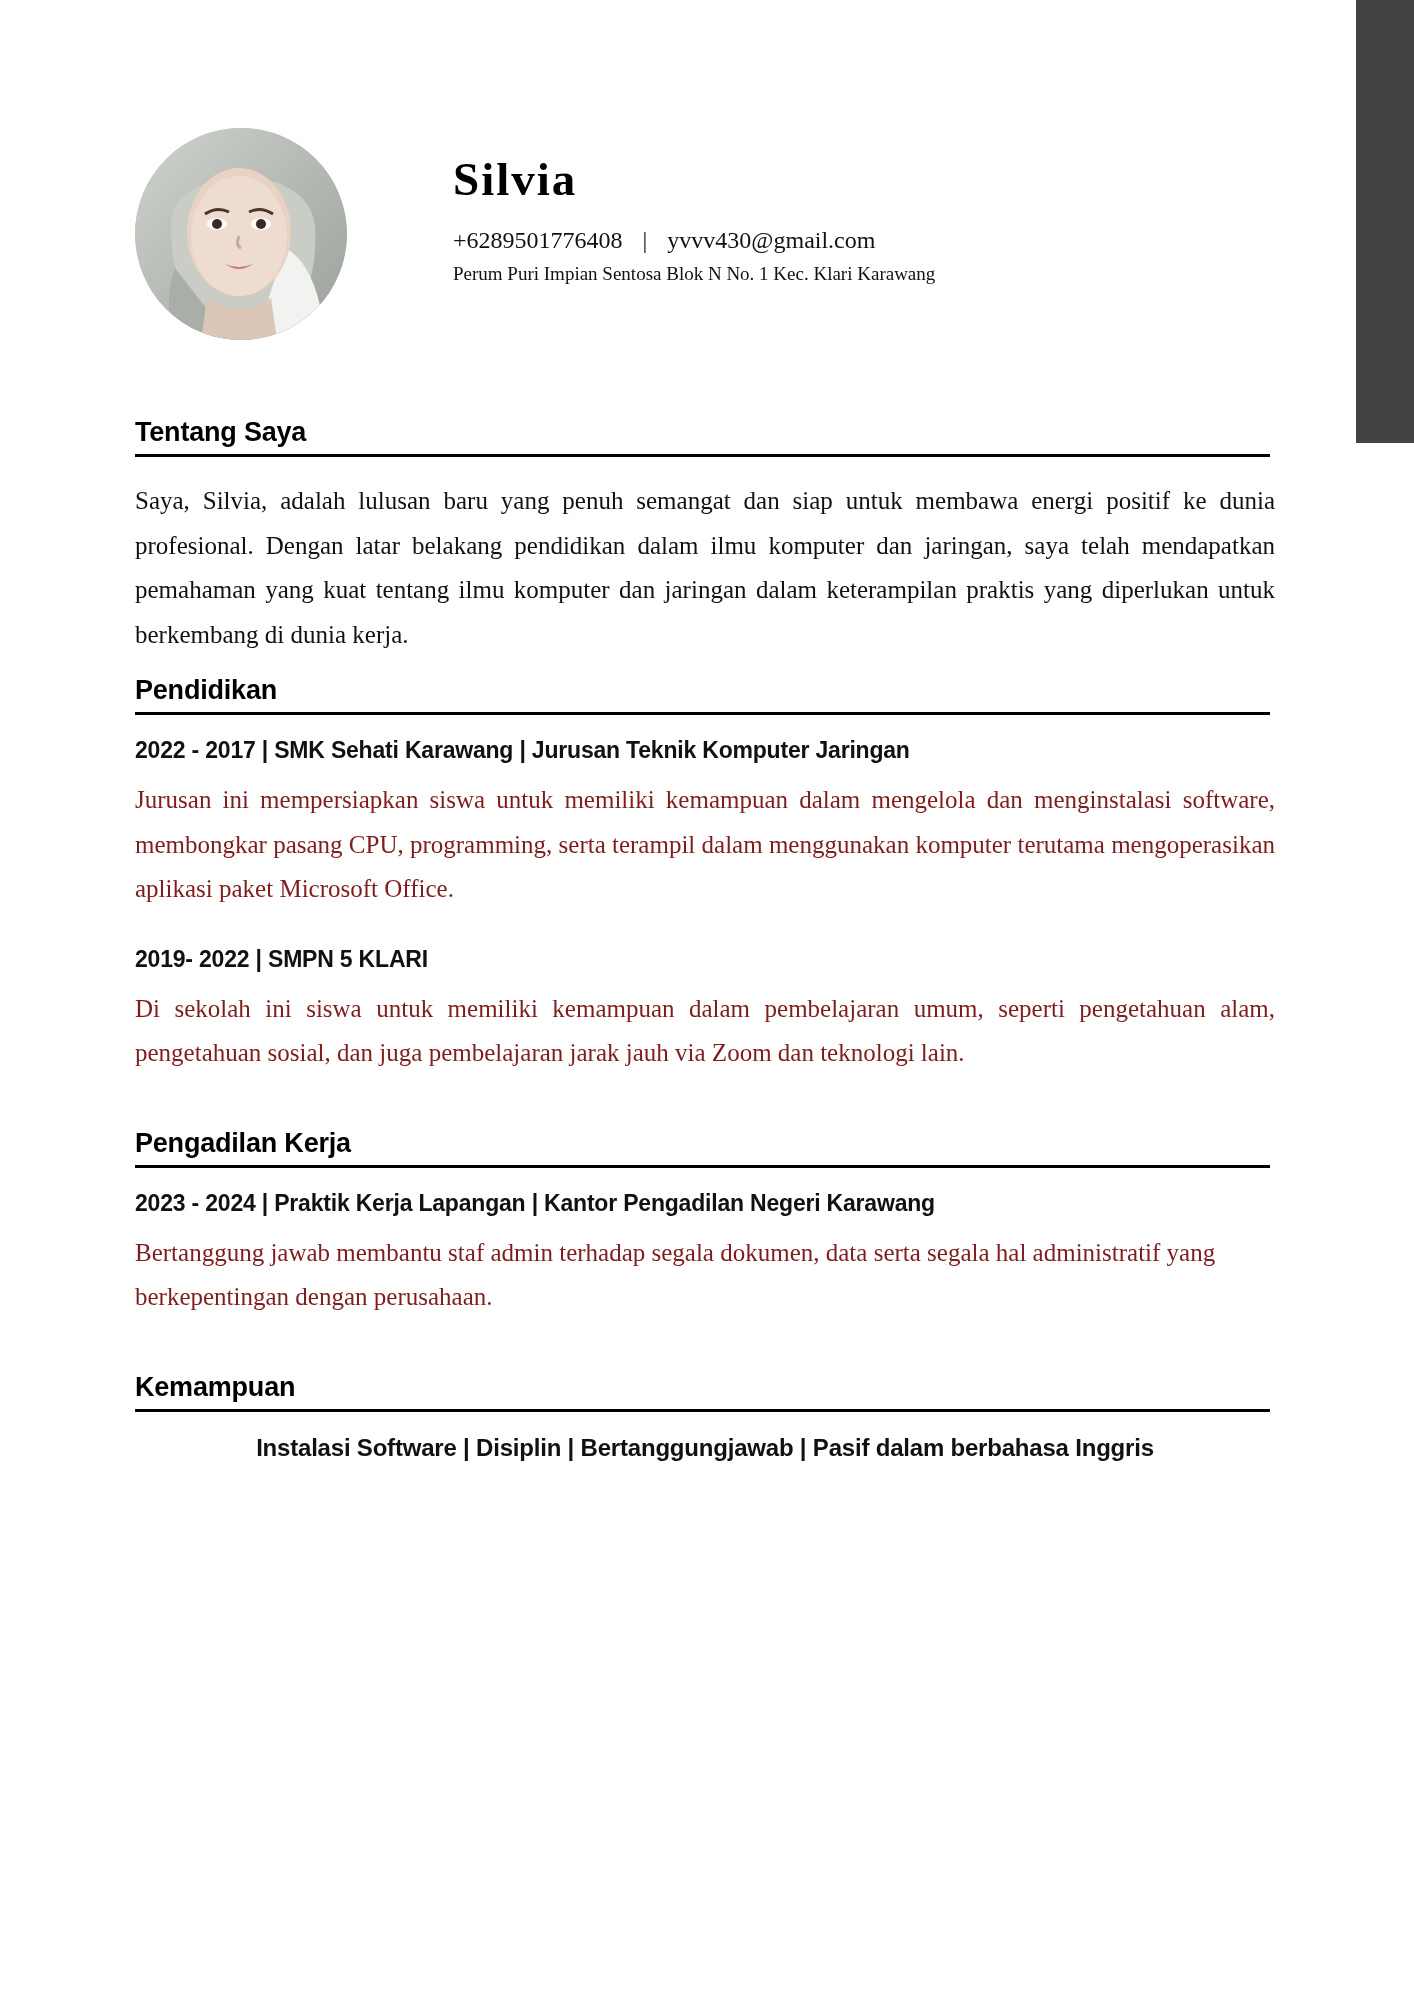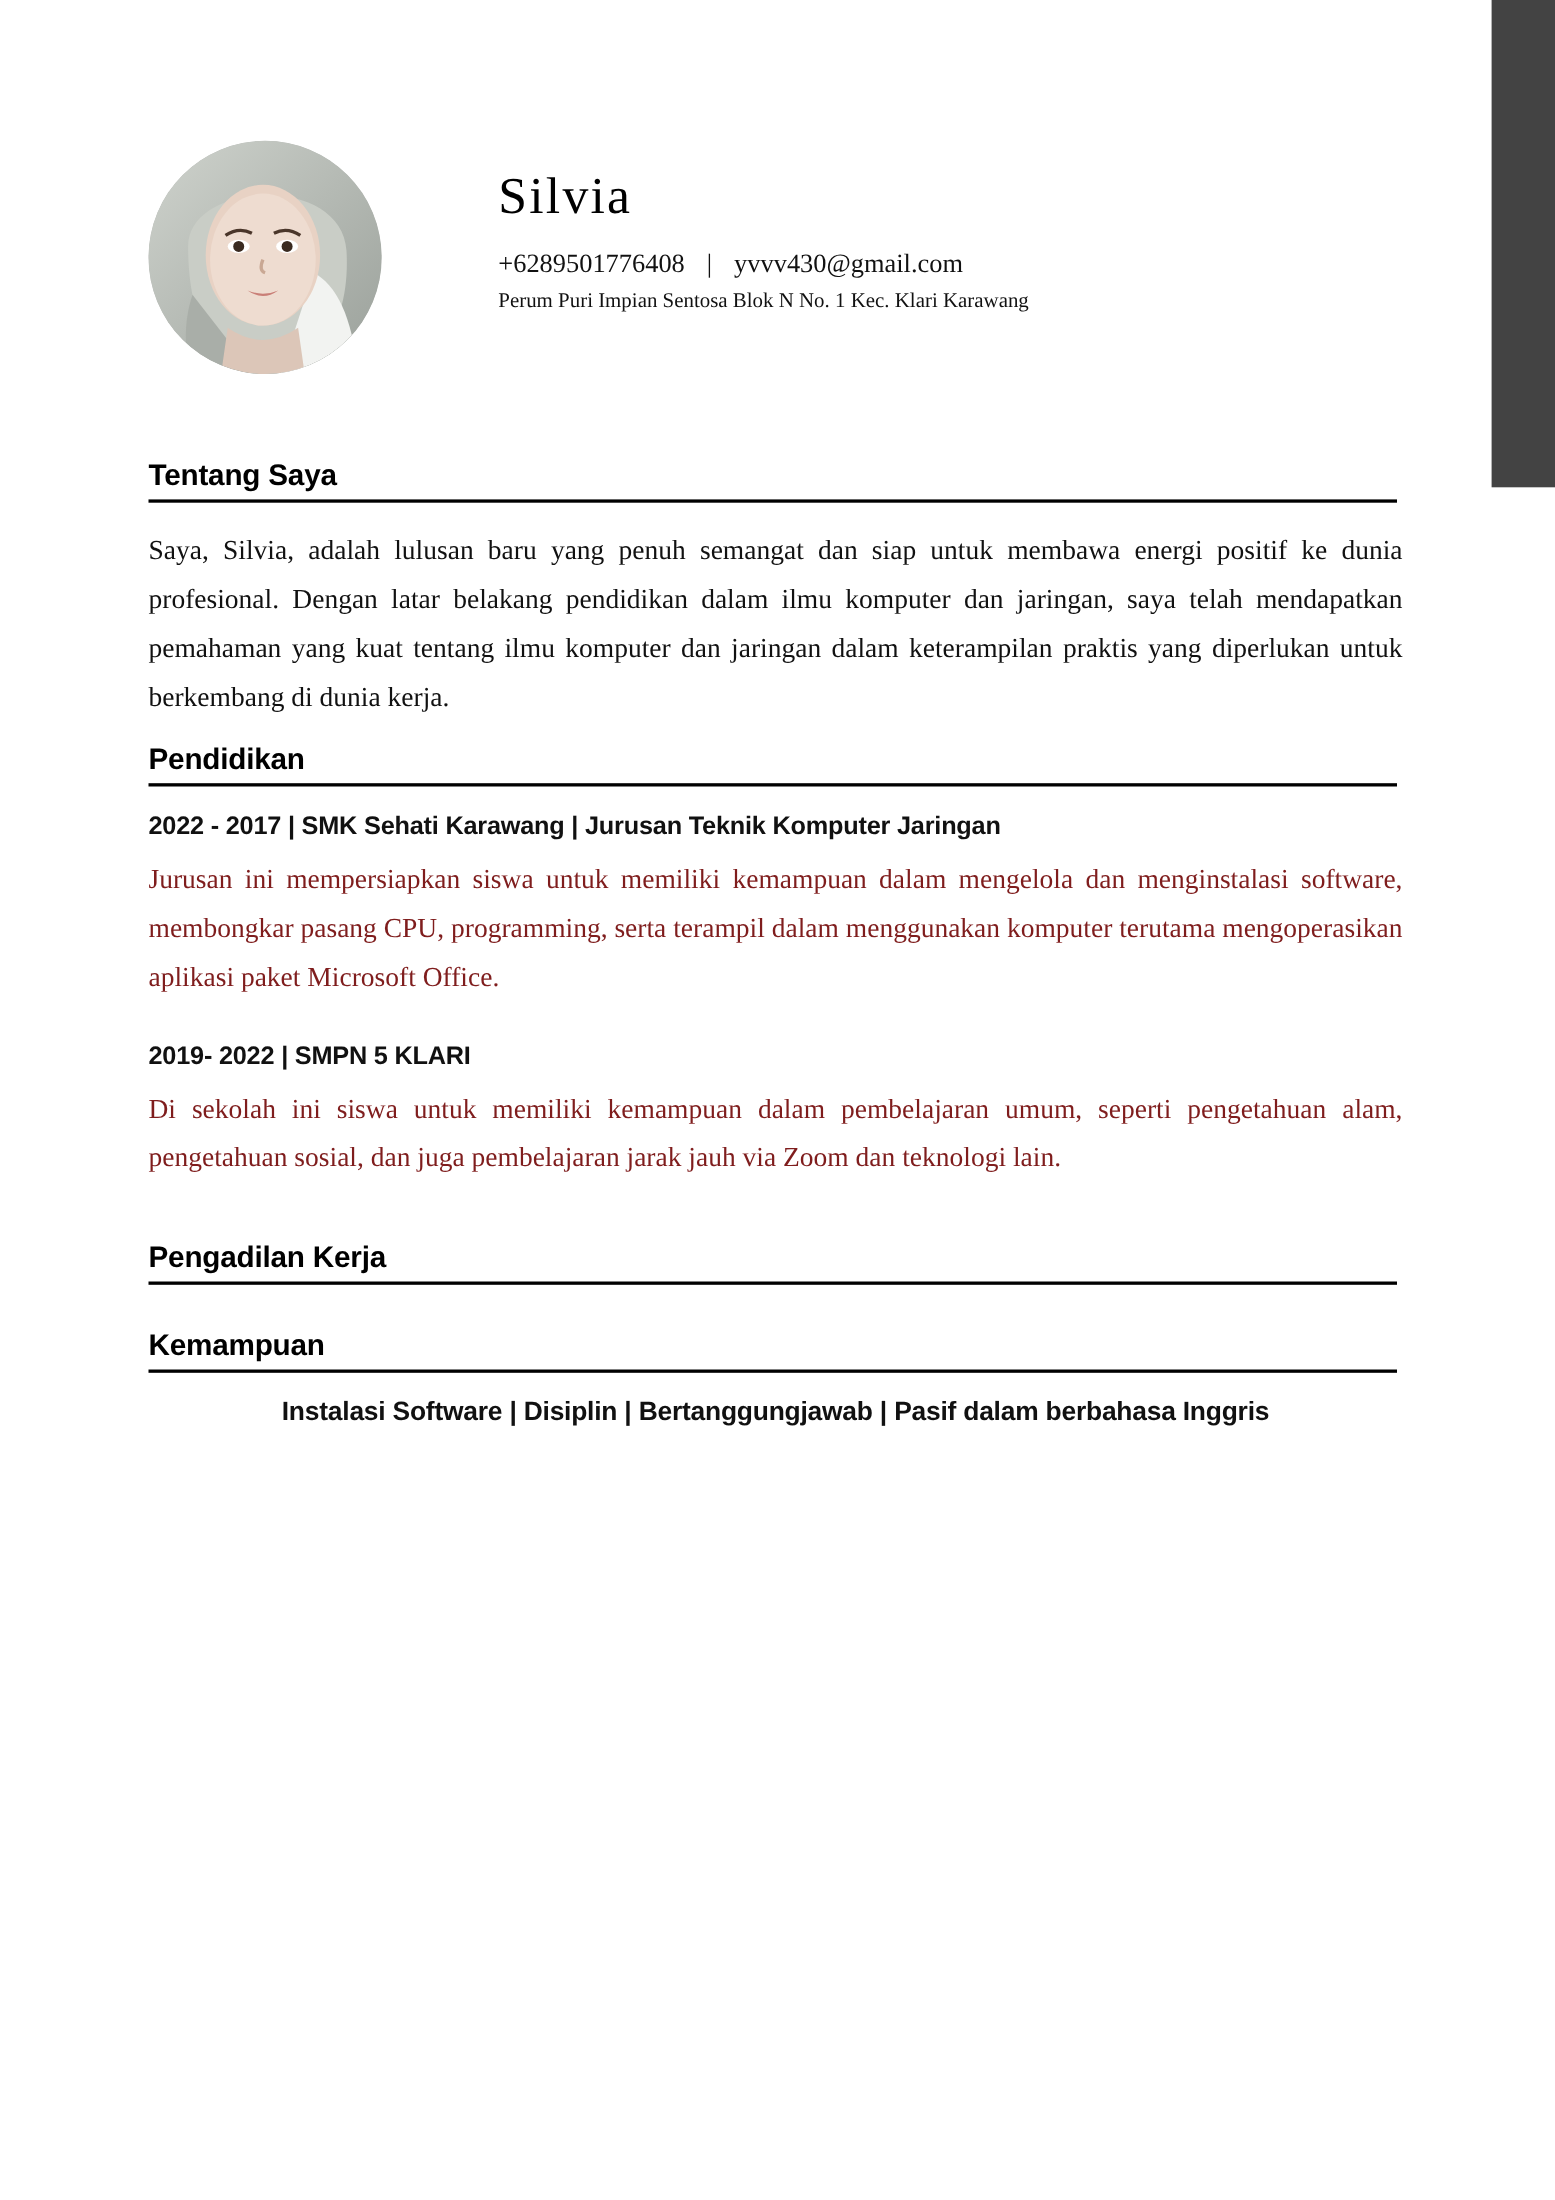--- a/index.html
+++ b/index.html
@@ -53,21 +53,21 @@
     background: #b9bcb8;
   }
   .avatar svg { display: block; }
 
   .ident {
     margin-left: 106px;
     padding-top: 26px;
   }
   .name {
     font-family: "Liberation Serif", serif;
-    font-weight: normal;
+    font-weight: bold;
     font-size: 47px;
     letter-spacing: 2px;
     line-height: 1.1;
     margin: 0 0 16px 0;
     color: #000;
   }
   .contact-line {
     font-size: 24px;
     line-height: 1.55;
     color: #111;
@@ -223,20 +223,24 @@
         <p class="entry-desc">Di sekolah ini siswa untuk memiliki kemampuan dalam pembelajaran umum, seperti pengetahuan alam, pengetahuan sosial, dan juga pembelajaran jarak jauh via Zoom dan teknologi lain.</p>
       </div>
     </div>
 
     <div class="spacer-sm"></div>
 
     <div>
       <h2 class="section-title">Pengadilan Kerja</h2>
       <hr class="rule">
 
+      <div>
+        <div class="entry-title">2023 - 2024 | Praktik Kerja Lapangan | Kantor Pengadilan Negeri Karawang</div>
+        <p class="entry-desc left">Bertanggung jawab membantu staf admin terhadap segala dokumen, data serta segala hal administratif yang berkepentingan dengan perusahaan.</p>
+      </div>
     </div>
 
     <div class="spacer-sm"></div>
 
     <div>
       <h2 class="section-title">Kemampuan</h2>
       <hr class="rule">
       <p class="skills">Instalasi Software |  Disiplin | Bertanggungjawab | Pasif dalam berbahasa Inggris</p>
     </div>
 

